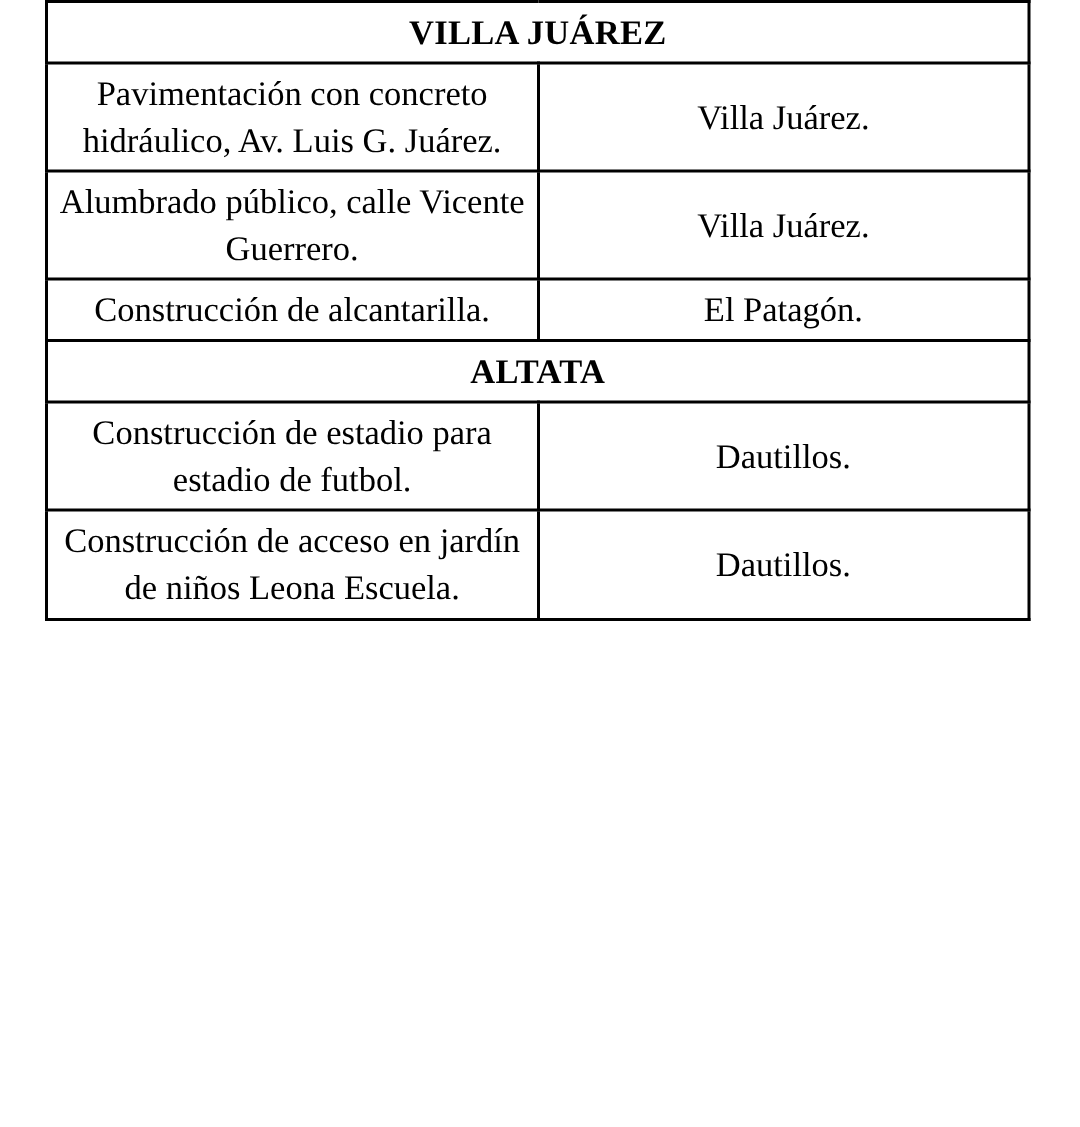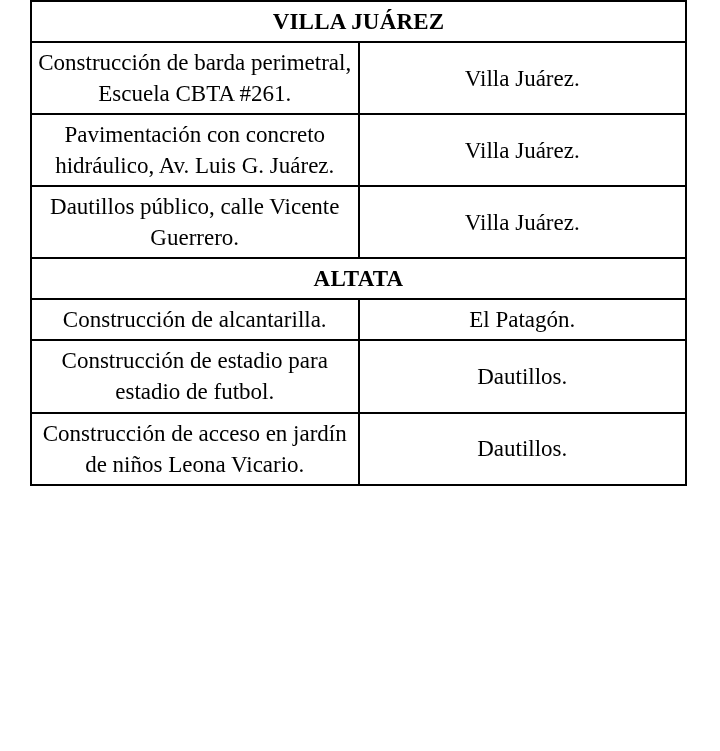--- a/index.html
+++ b/index.html
@@ -52,50 +52,46 @@
 <body>
 
 <div class="page">
   <table class="doc-table">
     <tbody>
 
       <tr>
         <td class="section-head" colspan="2">VILLA JUÁREZ</td>
       </tr>
 
-      <tr>
-        <td class="col-obra">Construcción de barda perimetral, Escuela CBTA #261.</td>
-        <td class="col-lugar">Villa Juárez.</td>
-      </tr>
 
       <tr>
         <td class="col-obra">Pavimentación con concreto hidráulico, Av. Luis G. Juárez.</td>
         <td class="col-lugar">Villa Juárez.</td>
       </tr>
 
       <tr>
-        <td class="col-obra">Dautillos público, calle Vicente Guerrero.</td>
+        <td class="col-obra">Alumbrado público, calle Vicente Guerrero.</td>
         <td class="col-lugar">Villa Juárez.</td>
       </tr>
 
 
       <tr>
-        <td class="section-head" colspan="2">ALTATA</td>
+        <td class="col-obra">Construcción de alcantarilla.</td>
+        <td class="col-lugar">El Patagón.</td>
       </tr>
 
       <tr>
-        <td class="col-obra">Construcción de alcantarilla.</td>
-        <td class="col-lugar">El Patagón.</td>
+        <td class="section-head" colspan="2">ALTATA</td>
       </tr>
 
       <tr>
         <td class="col-obra">Construcción de estadio para estadio de futbol.</td>
         <td class="col-lugar">Dautillos.</td>
       </tr>
 
       <tr>
-        <td class="col-obra">Construcción de acceso en jardín de niños Leona Vicario.</td>
+        <td class="col-obra">Construcción de acceso en jardín de niños Leona Escuela.</td>
         <td class="col-lugar">Dautillos.</td>
       </tr>
 
     </tbody>
   </table>
 </div>
 
 </body></html>

